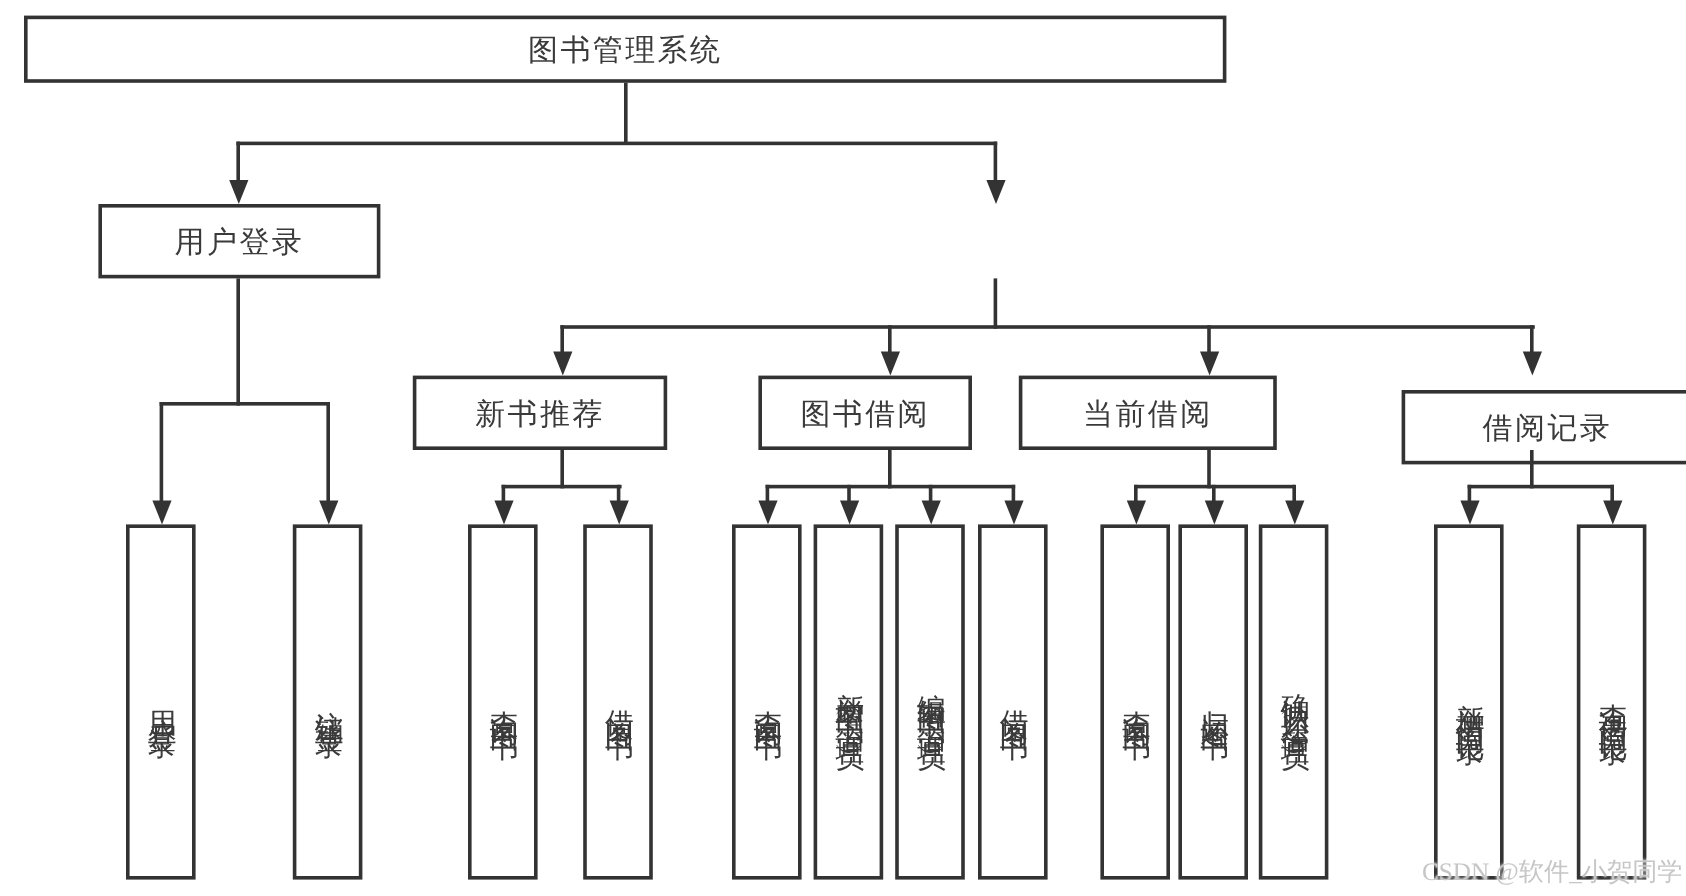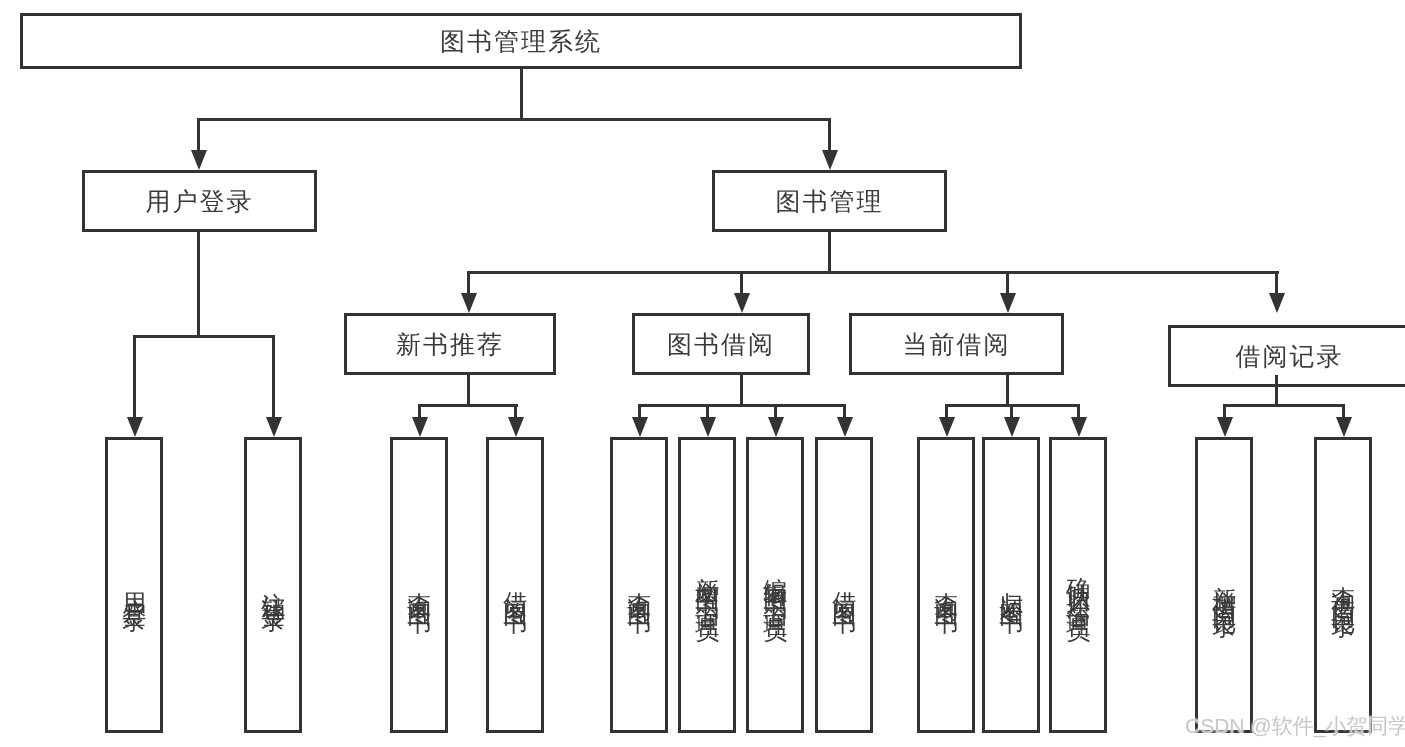--- a/index.html
+++ b/index.html
@@ -6,20 +6,21 @@
     --line:#333333;
     --text:#3a3a3a;
   }
   html,body{margin:0;padding:0;background:#ffffff;}
   body{font-family:"Liberation Sans","DejaVu Sans",sans-serif;}
   #canvas{
     position:relative;
     width:1405px;height:747px;
     background:#ffffff;
     overflow:hidden;
+    font-family:Liberation Serif, serif;
   }
   .box{
     position:absolute;
     background:#ffffff;
     border:3px solid var(--line);
     box-sizing:border-box;
     display:flex;align-items:center;justify-content:center;
   }
   .box.h span{
     font-size:25px;color:var(--text);letter-spacing:2px;white-space:nowrap;
@@ -55,23 +56,20 @@
 <body>
 
 <div id="canvas">
 
   <div class="box h" style="left:20px;top:13px;width:1002px;height:56px">
     <span>图书管理系统</span>
   </div>
 
   <div class="box h" style="left:82px;top:170px;width:235px;height:62px">
     <span>用户登录</span>
-  </div>
-  <div class="box h" style="left:712px;top:170px;width:235px;height:62px">
-    <span>图书管理</span>
   </div>
 
   <div class="box h" style="left:344px;top:313px;width:212px;height:62px">
     <span>新书推荐</span>
   </div>
   <div class="box h" style="left:632px;top:313px;width:178px;height:62px">
     <span>图书借阅</span>
   </div>
   <div class="box h" style="left:849px;top:313px;width:215px;height:62px">
     <span>当前借阅</span>

